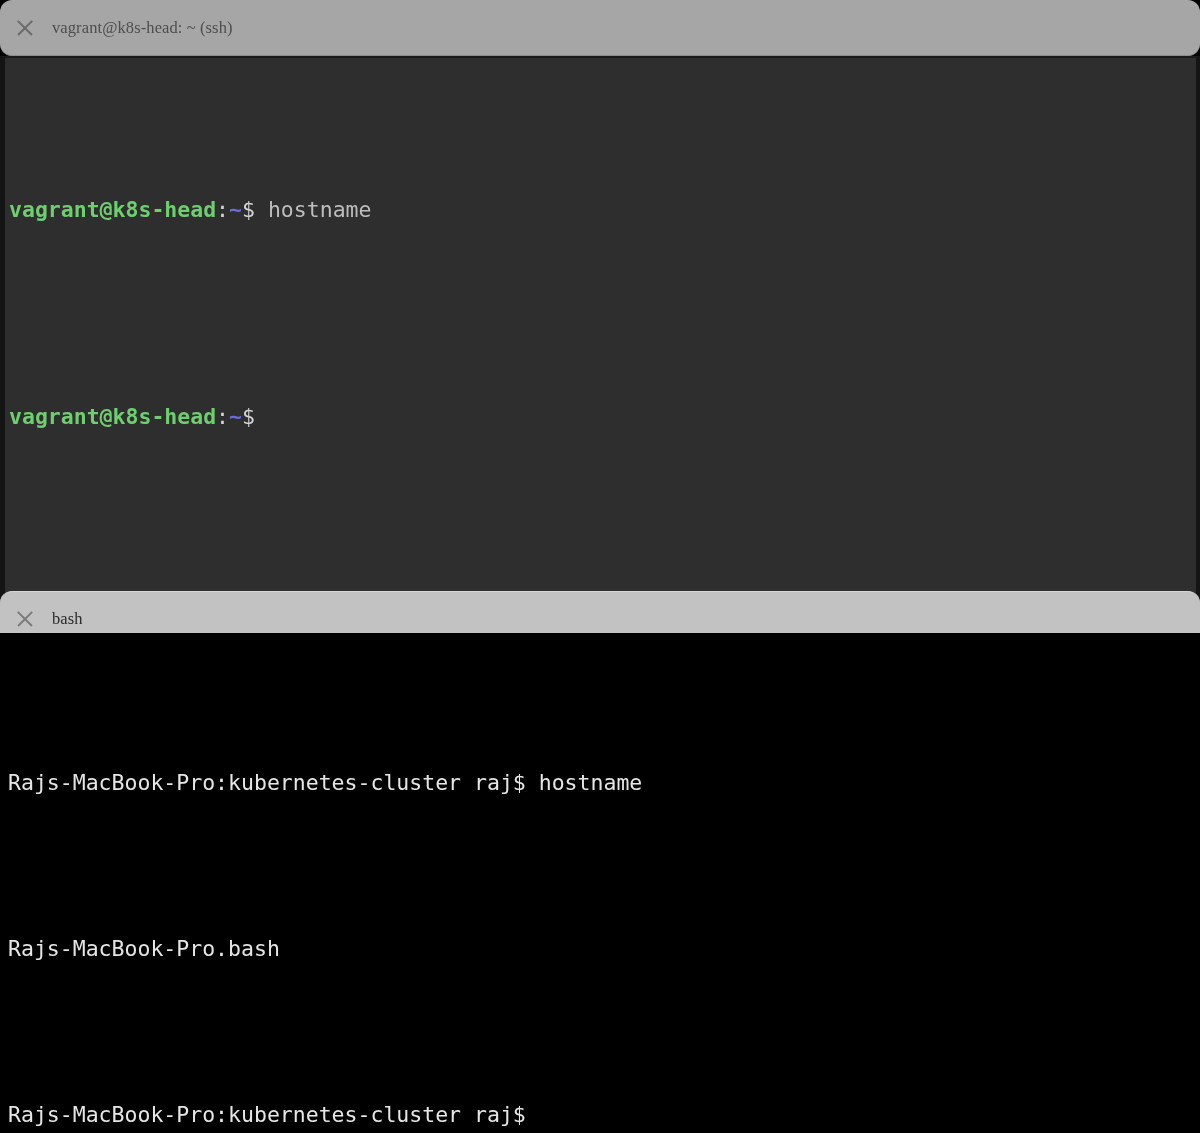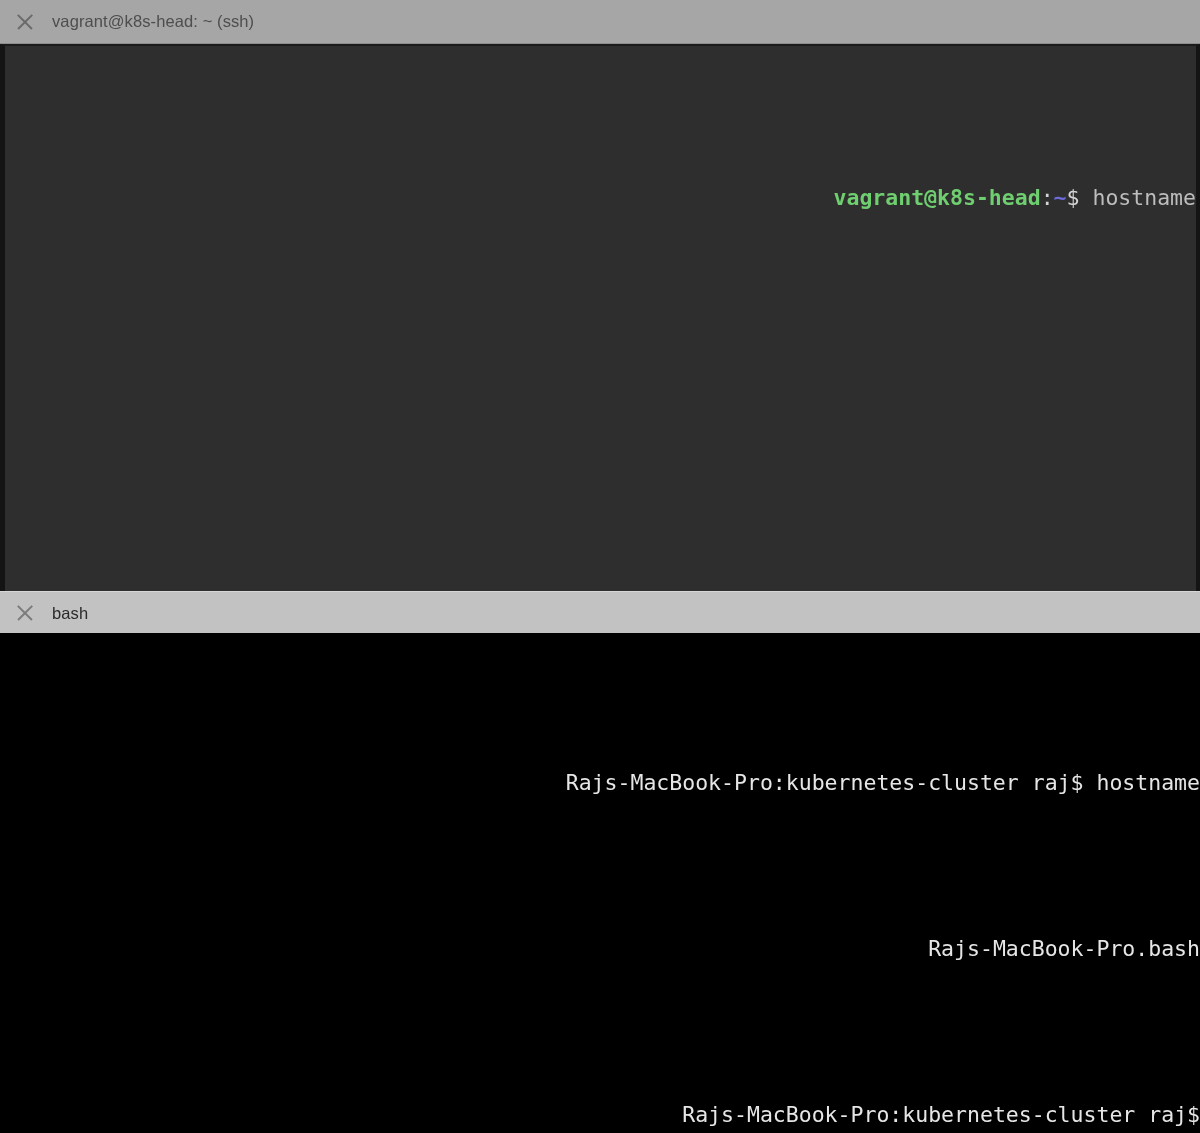--- a/index.html
+++ b/index.html
@@ -13,27 +13,28 @@
     overflow: hidden;
     font-family: "DejaVu Sans Mono", "Liberation Mono", monospace;
   }
 
   .app { width: 1200px; height: 1133px; position: relative; background:#000; }
 
   
   .pane-ssh { position:absolute; left:0; top:0; width:1200px; height:591px; }
 
   .titlebar {
-    height: 44px;
+    height: 56px;
     display: flex;
     align-items: center;
     box-sizing: border-box;
     padding-left: 14px;
-    font-family: Liberation Sans, sans-serif;
+    font-family: Liberation Serif, serif;
     user-select: none;
+    border-radius: 12px;
   }
   .titlebar.ssh  { background:#a6a6a6; border-bottom:1px solid #8d8d8d; }
   .titlebar.bash { background:#c2c2c2; border-top:1px solid #d6d6d6; border-bottom:1px solid #a9a9a9; }
 
   .close-icon {
     width: 22px; height: 22px;
     position: relative;
     flex: none;
     margin-right: 16px;
   }
@@ -80,21 +81,21 @@
     background:#000000;
     padding: 4px 0 0 8px;
     color: #d9d9d9;
     font-size: 21.5px;
     line-height: 41.5px;
     white-space: pre;
     overflow: hidden;
     box-sizing: border-box;
   }
 
-  .row { height: 41.5px; text-align: right; }
+  .row { height: 41.5px; }
 
   
   .c-green  { color:#6fce6f; font-weight:bold; }
   .c-blue   { color:#6b6bdc; font-weight:bold; }
   .c-white  { color:#d4d4d4; }
   .c-out    { color:#bdbdbd; }
   .c-out-b  { color:#e6e6e6;margin-top:29px; }
 </style>
 </head>
 <body>
@@ -106,20 +107,21 @@
     <div class="titlebar ssh">
       <span class="close-icon"></span>
       <span class="title-text">vagrant@k8s-head: ~ (ssh)</span>
     </div>
 
     <div class="screen screen-ssh">
 
       <div class="row"><span class="c-green">vagrant@k8s-head</span><span class="c-white">:</span><span class="c-blue">~</span><span class="c-white">$</span><span class="c-out"> </span><span class="c-out">hostname</span></div>
 
 
+      <div class="row"><span class="c-green">vagrant@k8s-head</span><span class="c-white">:</span><span class="c-blue">~</span><span class="c-white">$</span></div>
 
       
 
       
 
       
       
       
 
       

